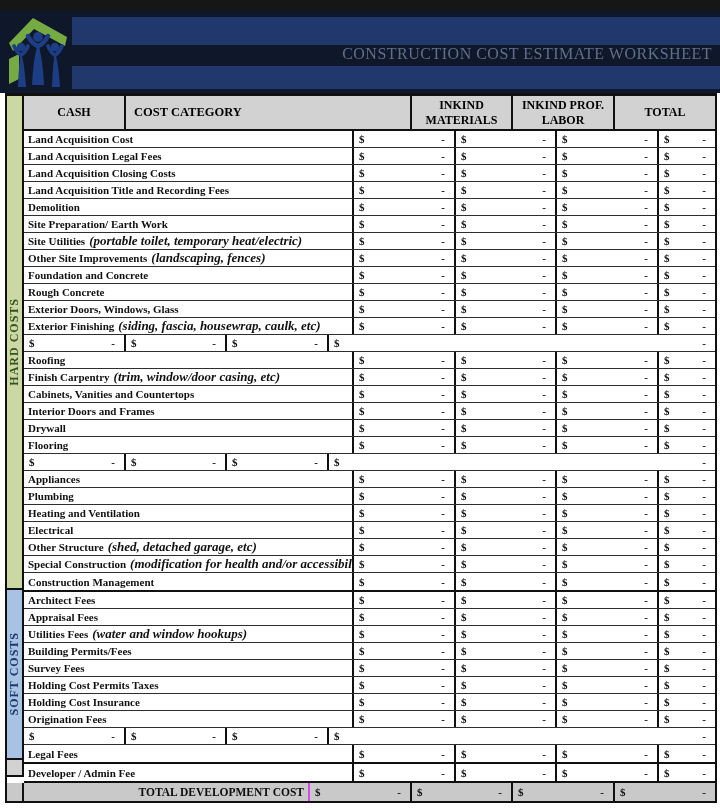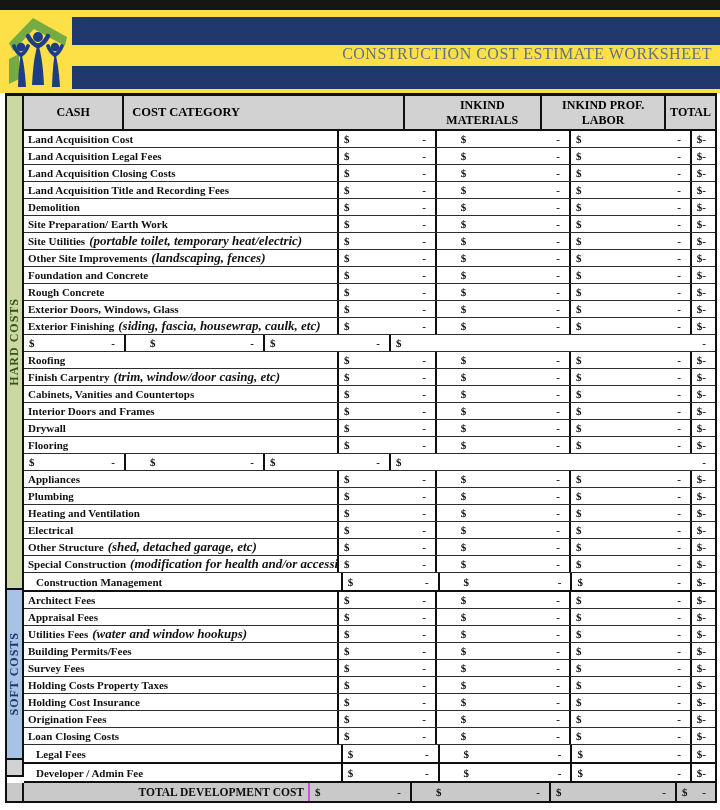--- a/index.html
+++ b/index.html
@@ -4,21 +4,21 @@
 <style>
   * { margin:0; padding:0; box-sizing:border-box; }
   body { background:#e8e8e8; }
   .page {
     position:relative; width:720px; height:810px; background:#ffffff;
     overflow:hidden; font-family:"Liberation Serif","DejaVu Serif",serif;
   }
   .topbar { width:720px; height:10px; background:#161616; }
 
   
-  .brandrow { position:relative; height:83px; background:#fde047; }
+  .brandrow { position:relative; height:83px; background:#0f172a; }
   .logo { position:absolute; left:8px; top:3px; width:60px; height:76px; }
   .navybar { position:absolute; left:72px; right:0; background:#20386b; }
   .bar1 { top:7px; height:28px; }
   .bar2 { top:56px; height:23px; }
   .titleline {
     position:absolute; right:8px; top:34px; height:20px; line-height:20px;
     font-size:16px; color:#5f7089; letter-spacing:0.5px; white-space:nowrap;
   }
 
   
@@ -42,26 +42,26 @@
   .strip-dev { height:17px; background:#d2d2d2; }
 
   .gridright { margin-left:17px; }
   .headrow { display:flex; height:35px; background:#d2d2d2; border-bottom:2px solid #101010; }
   .hcell {
     display:flex; align-items:center; justify-content:center; text-align:center;
     font-weight:bold; font-size:12px; line-height:1.25;
     border-right:2px solid #101010; padding:0 4px;
   }
   .hlabel { width:286px; justify-content:flex-start; text-align:left; padding-left:8px; font-size:12.5px; }
-  .c1 { width:102px; } .c2 { width:120px;margin-left:19px; } .c3 { width:126px; }
+  .c1 { width:102px; } .c2 { width:101px; } .c3 { width:102px; }
   .c4 { flex:1; border-right:none !important; }
 
   .sectionrows { border-bottom:2px solid #101010; }
   .row { display:flex; height:17px; background:#fff; border-bottom:1px solid #2e2e2e; }
-  .sectionrows .row:last-child { border-bottom:none;padding-left:8px; }
+  .sectionrows .row:last-child { border-bottom:none; }
   .label-cell {
     width:330px; border-right:2px solid #101010; padding:0 2px 0 4px;
     display:flex; align-items:center; overflow:hidden; white-space:nowrap;
     font-weight:bold; font-size:11px; color:#111;
   }
   .rownote { font-style:italic; font-size:13px; margin-left:4px; font-weight:bold; }
   .money-cell {
     display:flex; align-items:center; justify-content:space-between;
     border-right:2px solid #101010; padding:0 9px 0 5px;
     font-weight:bold; font-size:11px; color:#111;
@@ -795,21 +795,21 @@
               <span class="dollar">$</span>
               <span class="dash">-</span>
             </div>
             <div class="money-cell c4">
               <span class="dollar">$</span>
               <span class="dash">-</span>
             </div>
           </div>
           <div class="row">
             <div class="label-cell">
-              <span class="rowname">Holding Costs Property Taxes</span>
+              <span class="rowname">Holding Cost Permits Taxes</span>
             </div>
             <div class="money-cell c1">
               <span class="dollar">$</span>
               <span class="dash">-</span>
             </div>
             <div class="money-cell c2">
               <span class="dollar">$</span>
               <span class="dash">-</span>
             </div>
             <div class="money-cell c3">
@@ -857,23 +857,20 @@
             <div class="money-cell c3">
               <span class="dollar">$</span>
               <span class="dash">-</span>
             </div>
             <div class="money-cell c4">
               <span class="dollar">$</span>
               <span class="dash">-</span>
             </div>
           </div>
           <div class="row">
-            <div class="label-cell">
-              <span class="rowname">Loan Closing Costs</span>
-            </div>
             <div class="money-cell c1">
               <span class="dollar">$</span>
               <span class="dash">-</span>
             </div>
             <div class="money-cell c2">
               <span class="dollar">$</span>
               <span class="dash">-</span>
             </div>
             <div class="money-cell c3">
               <span class="dollar">$</span>

